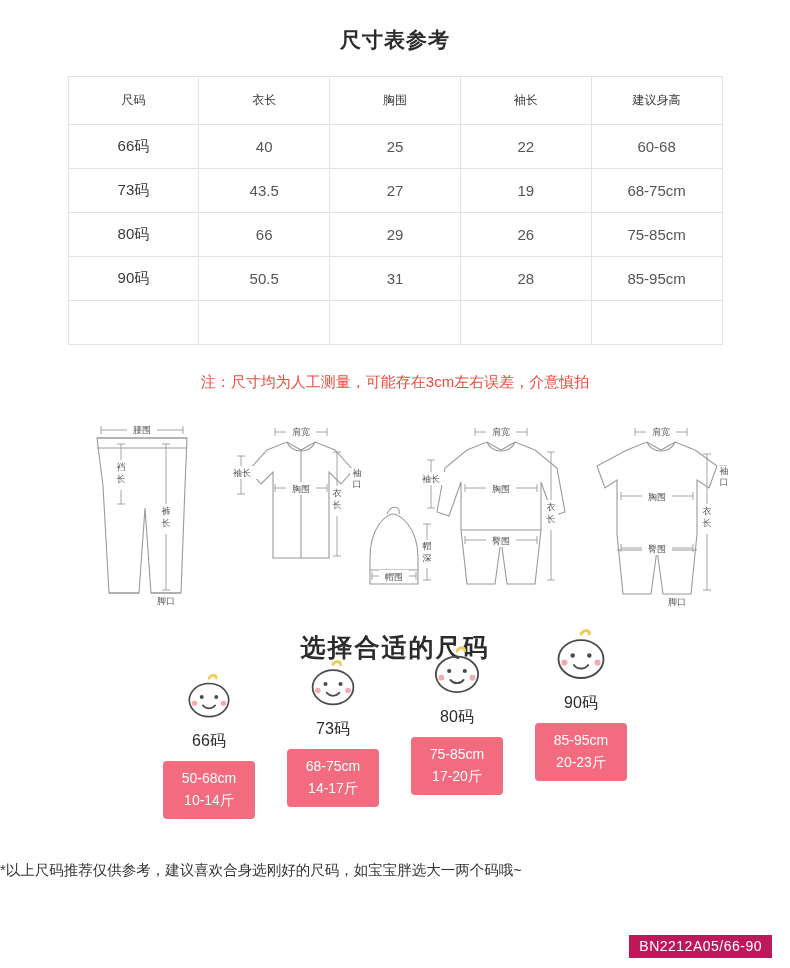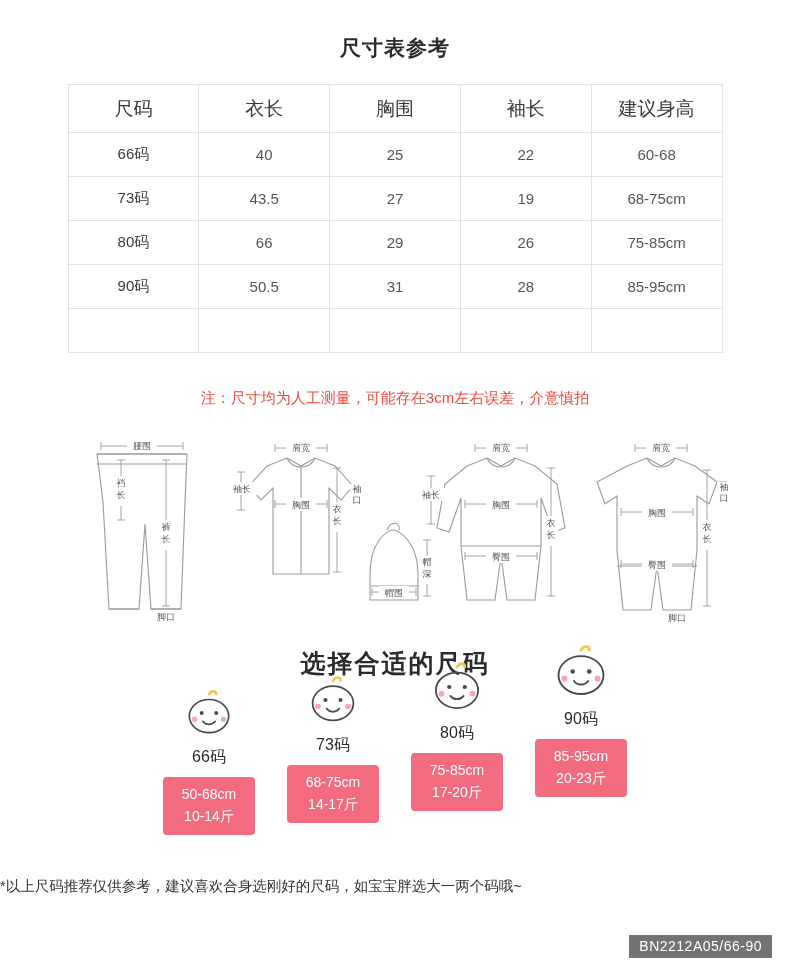--- a/index.html
+++ b/index.html
@@ -16,21 +16,21 @@
     overflow: hidden;
   }
 
   
   .page-title {
     text-align: center;
     font-size: 21px;
     font-weight: bold;
     color: #2b2b2b;
     letter-spacing: 1px;
-    padding-top: 34px;
+    padding-top: 26px;
   }
 
   
   .table-wrap {
     margin: 22px auto 0 auto;
     width: 655px;
   }
   table.size-table {
     border-collapse: collapse;
     width: 100%;
@@ -39,38 +39,38 @@
   table.size-table th,
   table.size-table td {
     border: 1px solid #e2e2e2;
     height: 41px;
     text-align: center;
     font-size: 15px;
     color: #555;
     font-weight: normal;
   }
   table.size-table th {
-    font-size: 19px;
+    font-size: 12px;
     color: #3a3a3a;
     height: 45px;
   }
   table.size-table td:first-child,
   table.size-table th:first-child {
     color: #3a3a3a;
   }
   table.size-table tr.empty-row td {
     height: 41px;
   }
 
   
   .note {
     text-align: center;
     color: #f0483c;
     font-size: 15px;
-    margin-top: 36px;
+    margin-top: 28px;
   }
 
   
   .diagram {
     width: 720px;
     margin: 16px auto 0 auto;
     height: 215px;
     position: relative;
   }
   .diagram svg { display: block; }
@@ -124,21 +124,21 @@
   
   .footer-note {
     font-size: 14.5px;
     color: #333;
     margin-top: 26px;
   }
   .sku {
     position: absolute;
     right: 18px;
     bottom: 10px;
-    background: #737373;
+    background: #be185d;
     color: #fff;
     font-size: 14px;
     padding: 3px 10px 4px 10px;
     letter-spacing: 0.5px;
     font-family: "Liberation Sans", sans-serif;
   }
 </style>
 </head>
 <body>
 

